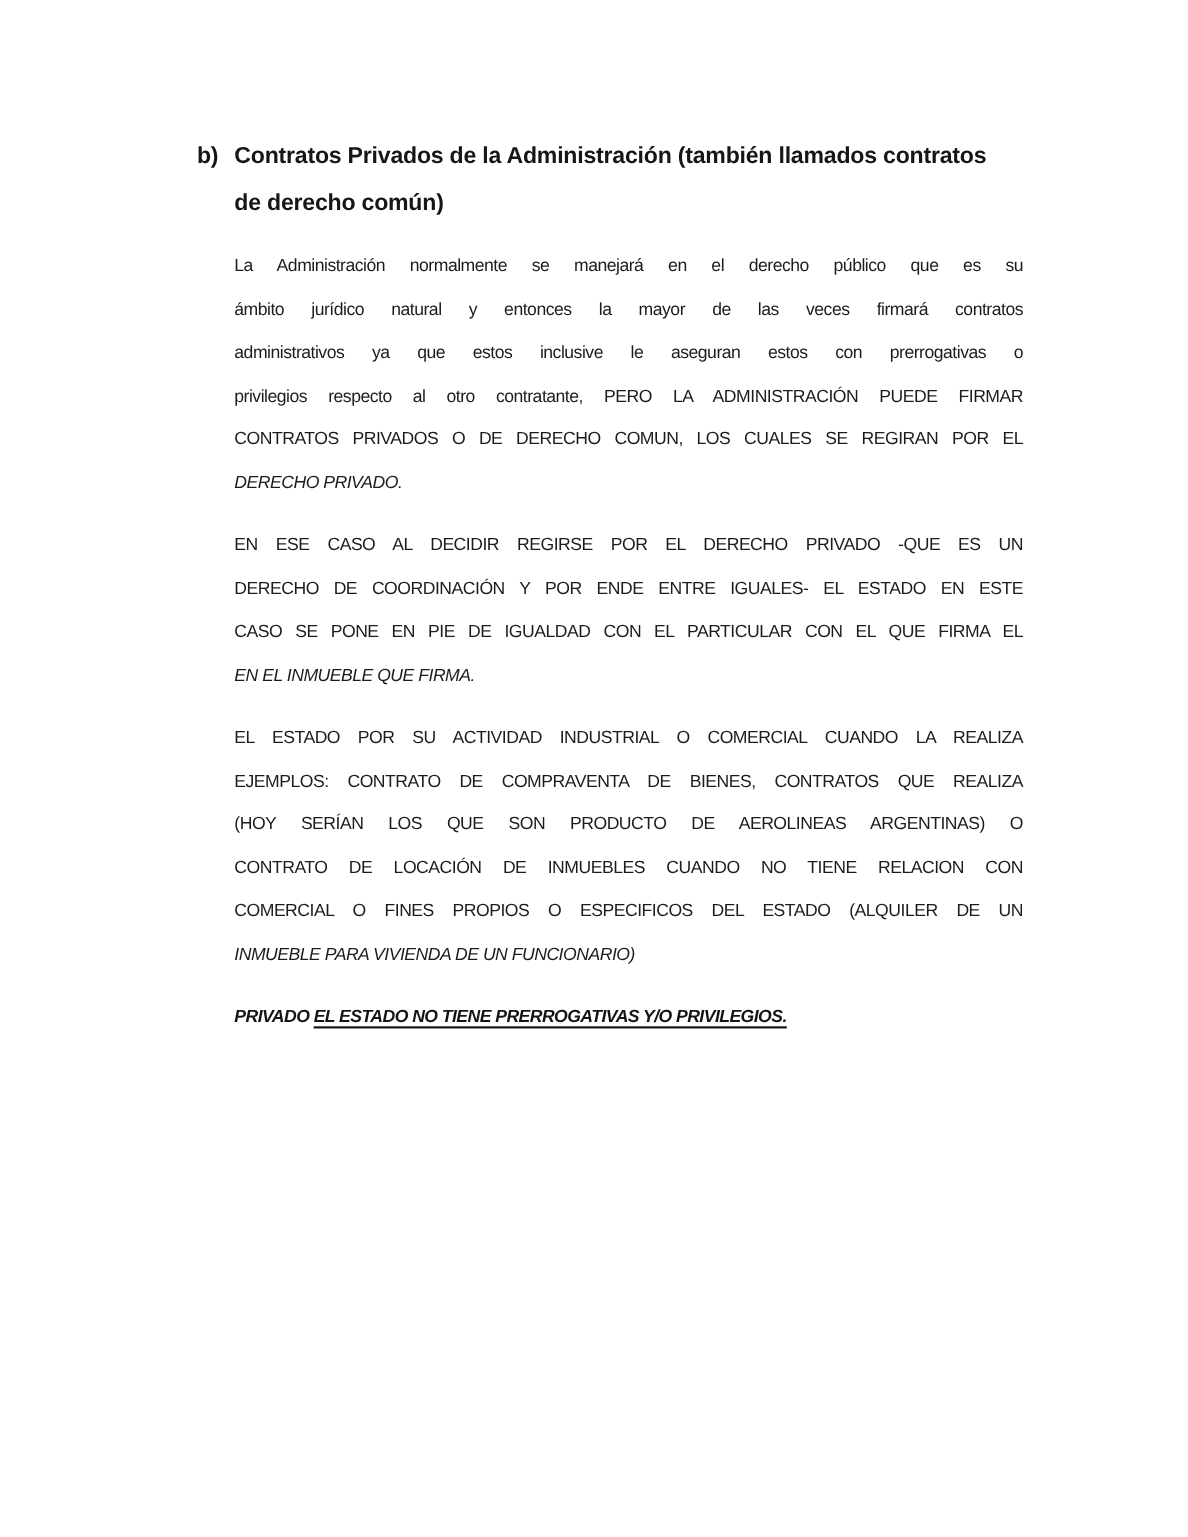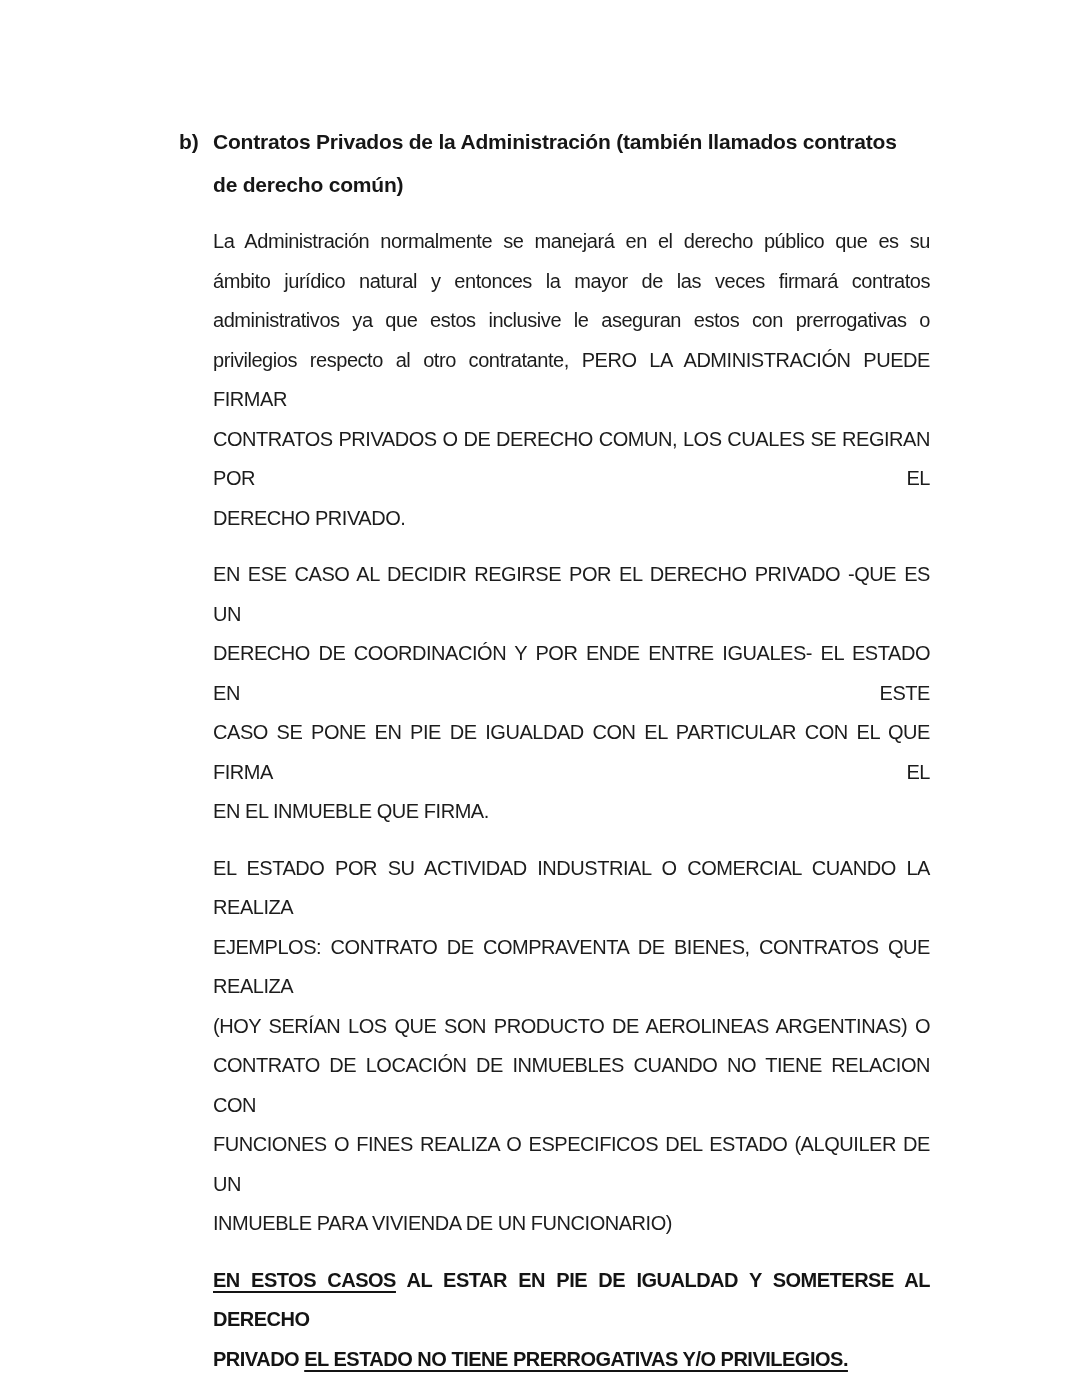--- a/index.html
+++ b/index.html
@@ -26,34 +26,35 @@
     letter-spacing: -0.2px;
     color: #161616;
     margin: 0 0 16px 0;
   }
   .heading-marker {
     position: absolute;
     left: -34px;
     top: 0;
   }
   .para {
-    font-size: 20px;
+    font-size: 16px;
     line-height: 39.5px;
     letter-spacing: -0.45px;
     color: #1c1c1c;
     margin: 0 0 17px 0;
   }
   .para .line {
     text-align: justify;
     text-align-last: justify;
     text-justify: inter-word;
     white-space: normal;
   }
   .para .line:last-child {
     text-align-last: left;
+    font-style: italic;
   }
   .para-bold {
     font-weight: bold;
     letter-spacing: -0.5px;
     color: #141414;
   }
   .u {
     text-decoration: underline;
     text-decoration-thickness: 2px;
     text-underline-offset: 4px;
@@ -86,23 +87,22 @@
       <div class="line">CASO SE PONE EN PIE DE IGUALDAD CON EL PARTICULAR CON EL QUE FIRMA EL</div>
       <div class="line">EN EL INMUEBLE QUE FIRMA.</div>
     </div>
 
 
     <div class="para">
       <div class="line">EL ESTADO POR SU ACTIVIDAD INDUSTRIAL O COMERCIAL CUANDO LA REALIZA</div>
       <div class="line">EJEMPLOS: CONTRATO DE COMPRAVENTA DE BIENES, CONTRATOS QUE REALIZA</div>
       <div class="line">(HOY SERÍAN LOS QUE SON PRODUCTO DE AEROLINEAS ARGENTINAS) O</div>
       <div class="line">CONTRATO DE LOCACIÓN DE INMUEBLES CUANDO NO TIENE RELACION CON</div>
-      <div class="line">FUNCIONES O FINES REALIZA O ESPECIFICOS DEL ESTADO (ALQUILER DE UN</div>
+      <div class="line">COMERCIAL O FINES PROPIOS O ESPECIFICOS DEL ESTADO (ALQUILER DE UN</div>
       <div class="line">INMUEBLE PARA VIVIENDA DE UN FUNCIONARIO)</div>
     </div>
 
     <div class="para para-bold">
-      <div class="line"><span class="u">EN ESTOS CASOS</span><span> AL ESTAR EN PIE DE IGUALDAD Y SOMETERSE AL DERECHO</span></div>
       <div class="line"><span>PRIVADO </span><span class="u">EL ESTADO NO TIENE PRERROGATIVAS Y/O PRIVILEGIOS.</span></div>
     </div>
 
   </div>
 </div>
 
 </body></html>

